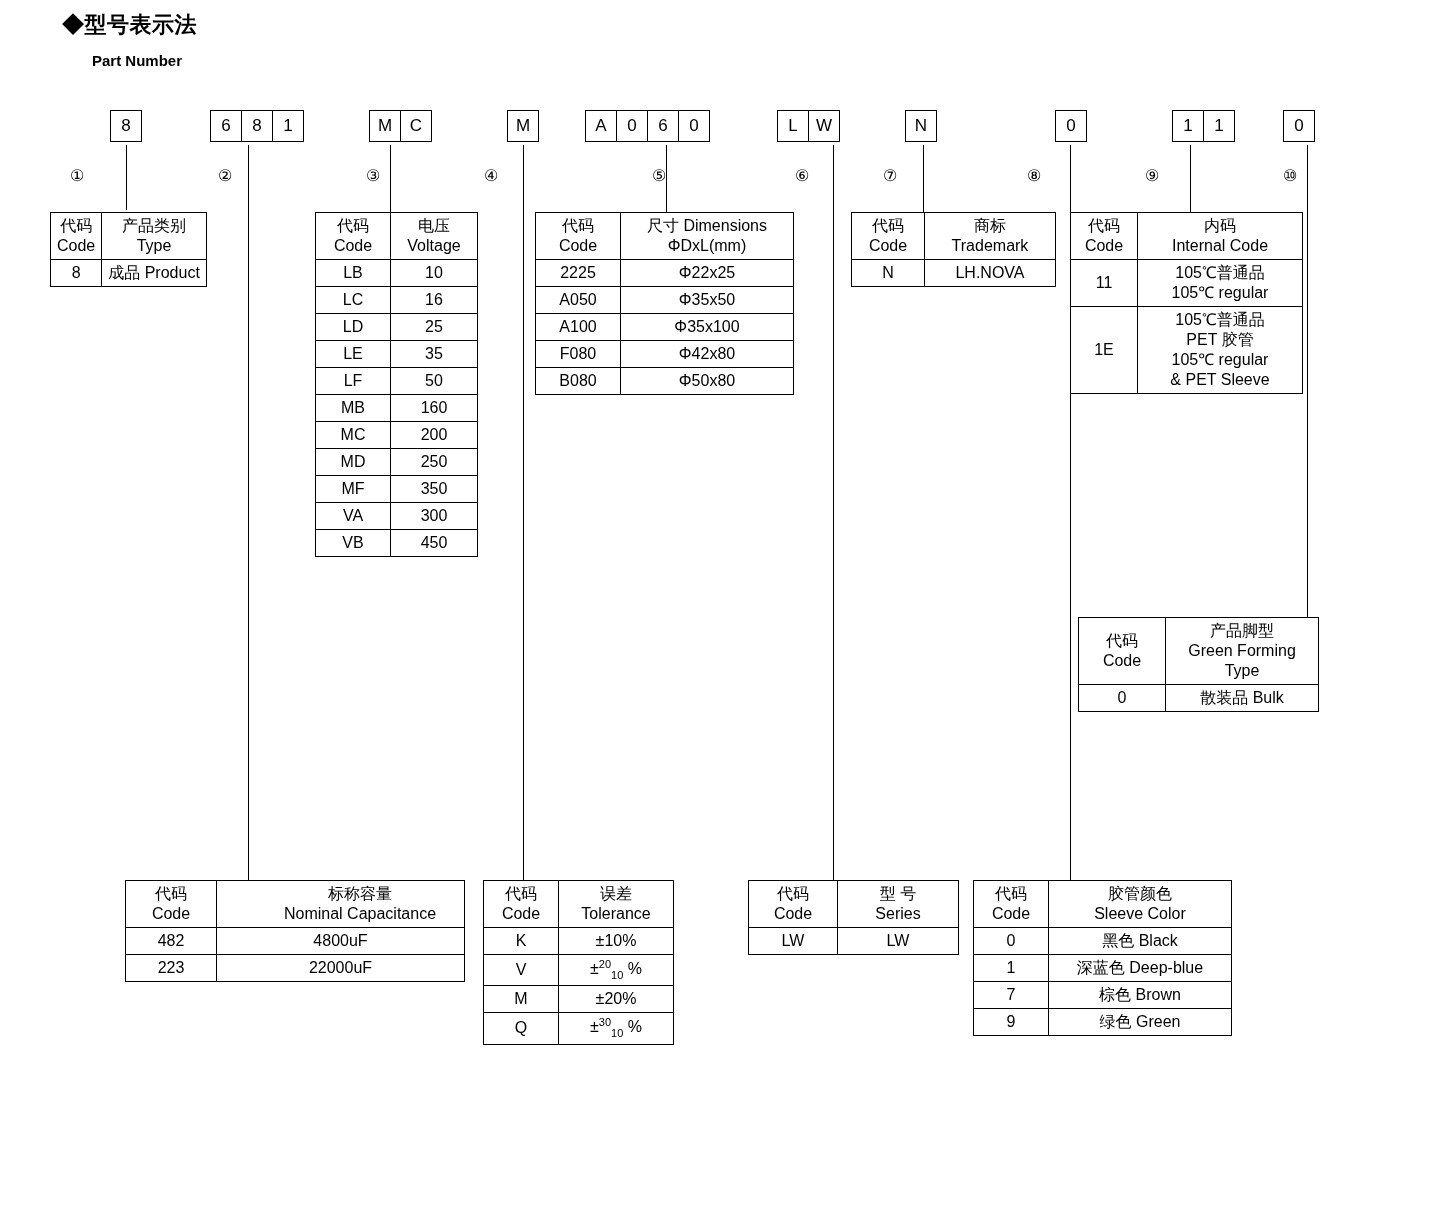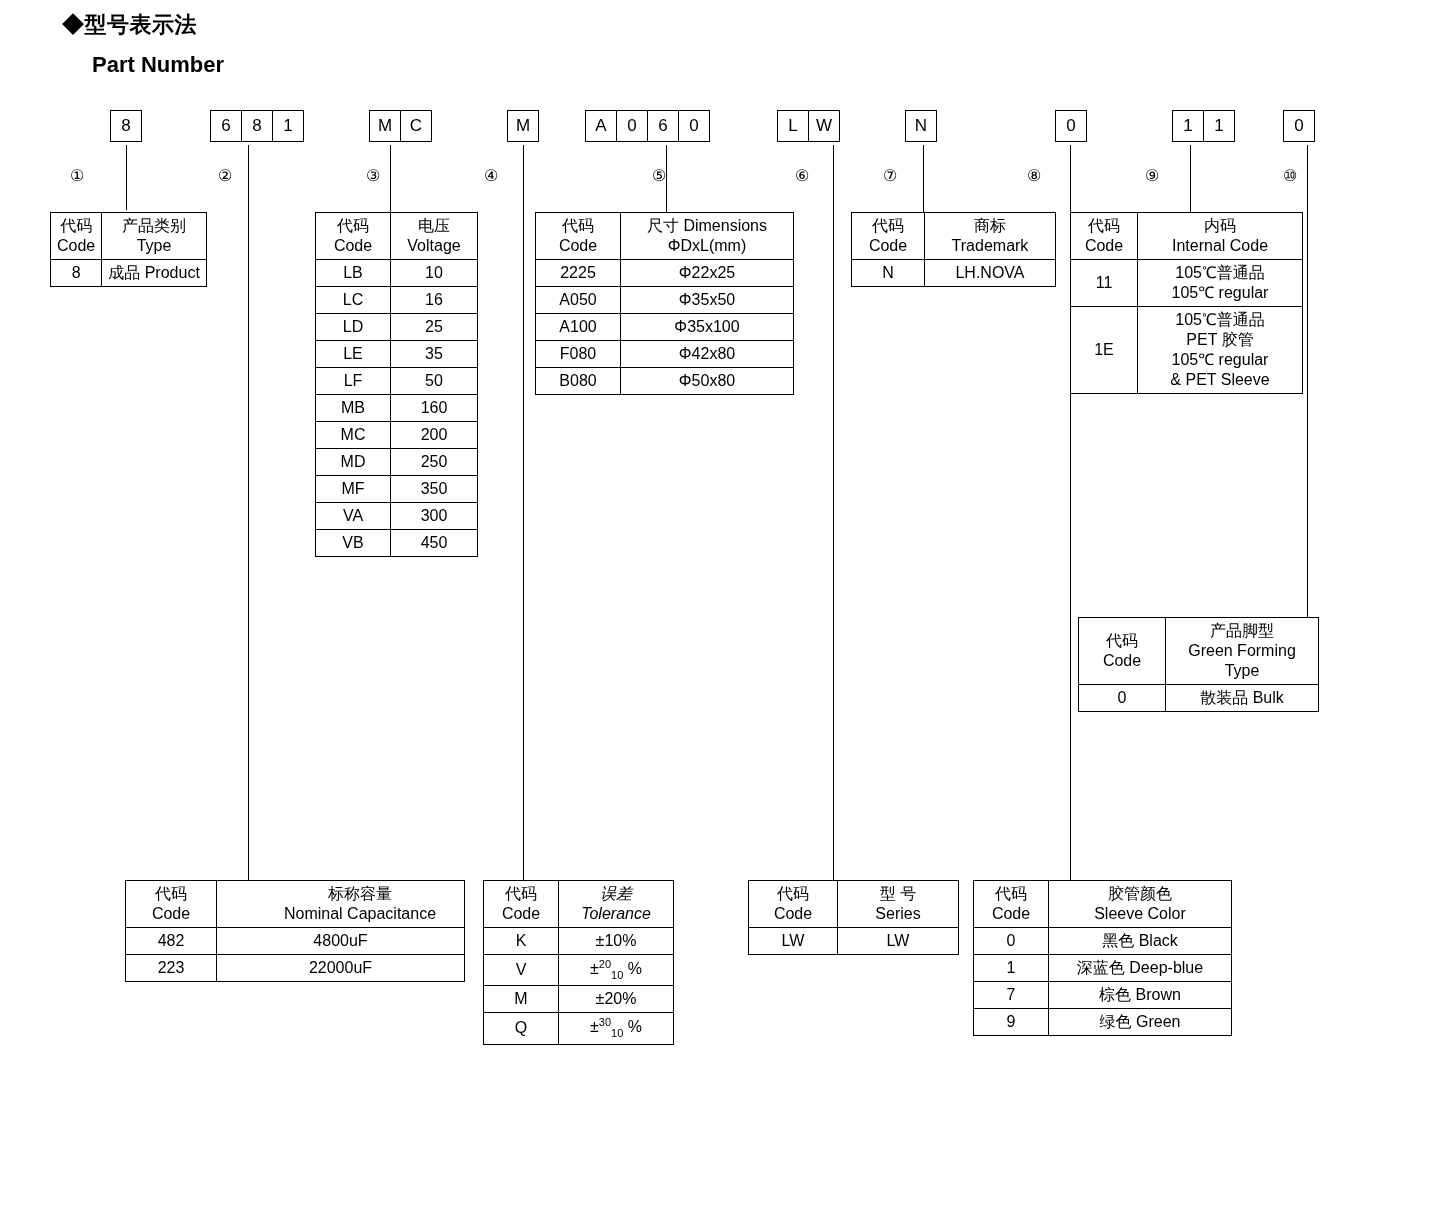--- a/index.html
+++ b/index.html
@@ -27,21 +27,21 @@
     left: 62px;
     top: 10px;
     font-size: 22px;
     font-weight: bold;
     letter-spacing: 0.5px;
   }
   .title-sub {
     position: absolute;
     left: 92px;
     top: 52px;
-    font-size: 22px;
+    font-size: 15px;
     font-weight: bold;
   }
 
   
   .pn-row {
     position: absolute;
     left: 0;
     top: 110px;
     height: 32px;
   }
@@ -395,21 +395,21 @@
   </tbody>
     </table>
 
   <table class="tbl" style="left:483px; top:880px;">
     <tbody>
         <tr>
       <td class="h2" style="width:62px;">
         <div>代码</div>
         <div>Code</div>
       </td>
-      <td class="h2" style="width:102px;font-style:italic;">
+      <td class="h2" style="width:102px;">
         <div>误差</div>
         <div>Tolerance</div>
       </td>
     </tr>
     <tr>
       <td>K</td>
       <td>±10%</td>
     </tr>
     <tr>
       <td>V</td>

